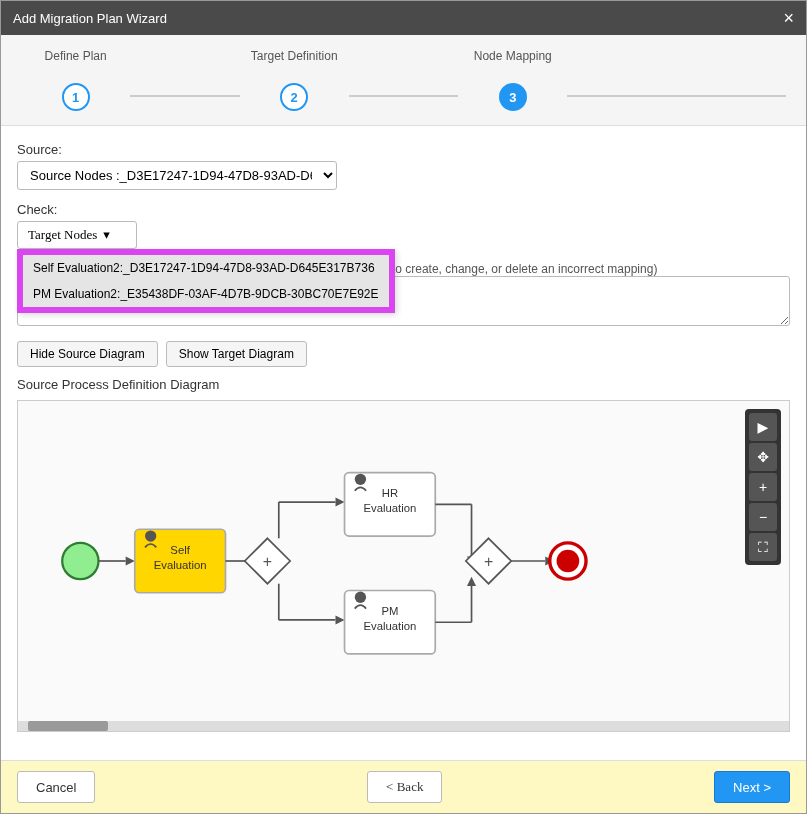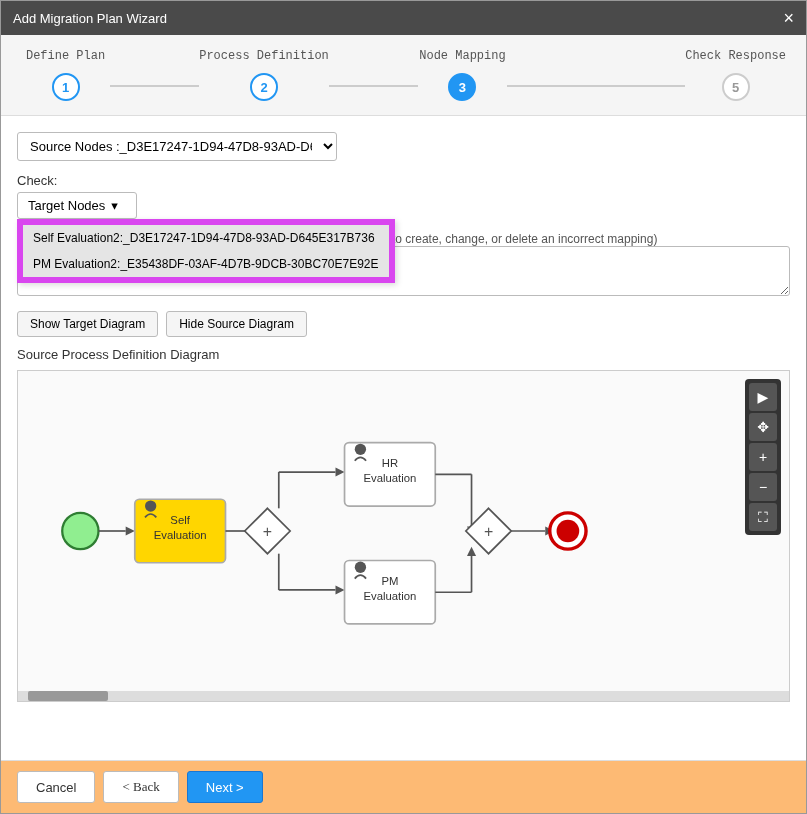--- a/index.html
+++ b/index.html
@@ -7,37 +7,37 @@
 
     .modal-overlay { background: rgba(0,0,0,0.4); width: 807px; height: 814px; display: flex; align-items: center; justify-content: center; }
 
     .modal { width: 807px; height: 814px; background: #fff; border: 1px solid #999; display: flex; flex-direction: column; position: relative; }
 
     .modal-header { background: #4a4a4a; color: #fff; padding: 8px 12px; display: flex; justify-content: space-between; align-items: center; flex-shrink: 0; }
     .close-btn { background: none; border: none; color: #fff; font-size: 18px; cursor: pointer; line-height: 1; }
 
     .wizard-steps { background: #f5f5f5; border-bottom: 1px solid #ddd; padding: 14px 20px; flex-shrink: 0; }
     .step { display: flex; flex-direction: column; align-items: center; flex: 1; position: relative; }
-    .step-label { font-size: 12px; color: #555; margin-bottom: 10px; text-align: right; white-space: nowrap; font-family: Liberation Mono, monospace; }
+    .step-label { font-size: 12px; color: #555; margin-bottom: 20px; text-align: right; white-space: nowrap; }
     .step-circle { width: 28px; height: 28px; border-radius: 50%; display: flex; align-items: center; justify-content: center; font-size: 13px; font-weight: bold; z-index: 2; position: relative; }
     .step-circle.active { background: #2196F3; color: #fff; border: 2px solid #2196F3; }
     .step-circle.done { background: #fff; color: #2196F3; border: 2px solid #2196F3; }
     .step-circle.inactive { background: #fff; color: #999; border: 2px solid #ccc; }
     .steps-row { display: flex; align-items: flex-end; width: 100%; position: relative; }
     .connector { flex: 1; height: 2px; background: #ccc; margin-bottom: 14px; }
 
     .modal-body { flex: 1; overflow-y: auto; padding: 16px 16px 0 16px; position: relative; }
 
     .field-group { margin-bottom: 12px; }
     .field-label { font-size: 13px; color: #333; margin-bottom: 4px; }
 
     .source-select { width: 320px; padding: 5px 8px; border: 1px solid #bbb; border-radius: 3px; font-size: 13px; background: #fff; }
 
     .target-dropdown-wrapper { position: relative; display: inline-block; }
-    .target-btn { padding: 5px 10px; border: 1px solid #bbb; border-radius: 3px; background: #fff; font-size: 13px; cursor: pointer; display: flex; align-items: center; gap: 6px; min-width: 120px; }
+    .target-btn { padding: 5px 10px; border: 1px solid #bbb; border-radius: 3px; background: #fff; font-size: 13px; cursor: pointer; display: flex; align-items: center; gap: 6px; min-width: 120px; font-family: Liberation Serif, serif; }
     .dropdown-menu { position: absolute; top: 100%; left: 0; background: #e5e5e5; border: 6px solid #d946ef; z-index: 10; min-width: 340px; box-shadow: 2px 2px 6px rgba(0,0,0,0.15); }
     .dropdown-item { padding: 6px 10px; font-size: 12px; cursor: pointer; white-space: nowrap; }
 
     .mapping-hint { font-size: 12px; color: #555; margin-bottom: 6px; margin-top: 8px; }
     .mapping-textarea { width: 100%; height: 50px; border: 1px solid #bbb; border-radius: 3px; resize: vertical; padding: 6px; font-size: 12px; }
 
     .diagram-controls { display: flex; gap: 8px; margin-bottom: 10px; }
     .diagram-btn { padding: 5px 12px; border: 1px solid #bbb; border-radius: 3px; background: #f5f5f5; font-size: 12px; cursor: pointer; }
 
     .diagram-section-label { font-size: 13px; font-weight: normal; color: #333; margin-bottom: 8px; }
@@ -46,21 +46,21 @@
 
     .diagram-canvas { width: 100%; height: 320px; position: relative; }
 
     
     .diagram-toolbar { position: absolute; right: 8px; top: 8px; display: flex; flex-direction: column; gap: 2px; background: #333; border-radius: 4px; padding: 4px; }
     .toolbar-btn { width: 28px; height: 28px; background: #555; border: none; border-radius: 3px; color: #fff; font-size: 14px; cursor: pointer; display: flex; align-items: center; justify-content: center; }
 
     .scrollbar-h { height: 10px; background: #ddd; margin: 0; position: relative; }
     .scrollbar-thumb { width: 80px; height: 10px; background: #999; border-radius: 2px; position: absolute; left: 10px; }
 
-    .modal-footer { background: #fdba74; border-top: 1px solid #ddd; padding: 10px 16px; display: flex; justify-content: flex-start; gap: 8px; flex-shrink: 0; }
+    .modal-footer { background: #fef9c3; border-top: 1px solid #ddd; padding: 10px 16px; display: flex; justify-content: space-between; gap: 8px; flex-shrink: 0; }
     .footer-btn { padding: 7px 18px; border-radius: 3px; font-size: 13px; cursor: pointer; border: 1px solid #bbb; }
     .footer-btn.cancel { background: #fff; color: #333; }
     .footer-btn.back { background: #fff; color: #333; font-family: Liberation Serif, serif; }
     .footer-btn.next { background: #2196F3; color: #fff; border-color: #1976D2; }
 
     svg.diagram-svg { width: 100%; height: 100%; }
   </style>
 </head>
 <body>
 
@@ -73,40 +73,37 @@
     </div>
 
     <div class="wizard-steps">
       <div class="steps-row">
         <div class="step">
           <span class="step-label">Define Plan</span>
           <div class="step-circle done">1</div>
         </div>
         <div class="connector"></div>
         <div class="step">
-          <span class="step-label">Process Definition</span>
+          <span class="step-label">Target Definition</span>
           <div class="step-circle done">2</div>
         </div>
         <div class="connector"></div>
         <div class="step">
           <span class="step-label">Node Mapping</span>
           <div class="step-circle active">3</div>
         </div>
         <div class="connector"></div>
         <div class="connector"></div>
-        <div class="step">
-          <span class="step-label">Check Response</span>
-          <div class="step-circle inactive">5</div>
-        </div>
       </div>
     </div>
 
     <div class="modal-body">
 
       <div class="field-group">
+        <div class="field-label">Source:</div>
         <select class="source-select">
           <option>Source Nodes :_D3E17247-1D94-47D8-93AD-D645E317B736</option>
         </select>
       </div>
 
       <div class="field-group">
         <div class="field-label">Check:</div>
         <div class="target-dropdown-wrapper">
           <button class="target-btn">
             <span>Target Nodes</span>
@@ -118,22 +115,22 @@
           </div>
         </div>
       </div>
 
       <div class="field-group">
         <span class="mapping-hint">(click on the source node on the diagram or use the dropdowns above to create, change, or delete an incorrect mapping)</span>
         <textarea class="mapping-textarea" style=""></textarea>
       </div>
 
       <div class="diagram-controls">
+        <button class="diagram-btn">Hide Source Diagram</button>
         <button class="diagram-btn">Show Target Diagram</button>
-        <button class="diagram-btn">Hide Source Diagram</button>
       </div>
 
       <div class="diagram-section-label">Source Process Definition Diagram</div>
 
       <div class="diagram-area">
         <div class="diagram-canvas">
           <svg class="diagram-svg" viewBox="0 0 680 280" xmlns="http://www.w3.org/2000/svg">
 
             <circle cx="55" cy="140" r="16" fill="#90EE90" stroke="#2e7d32" stroke-width="2"></circle>
 

